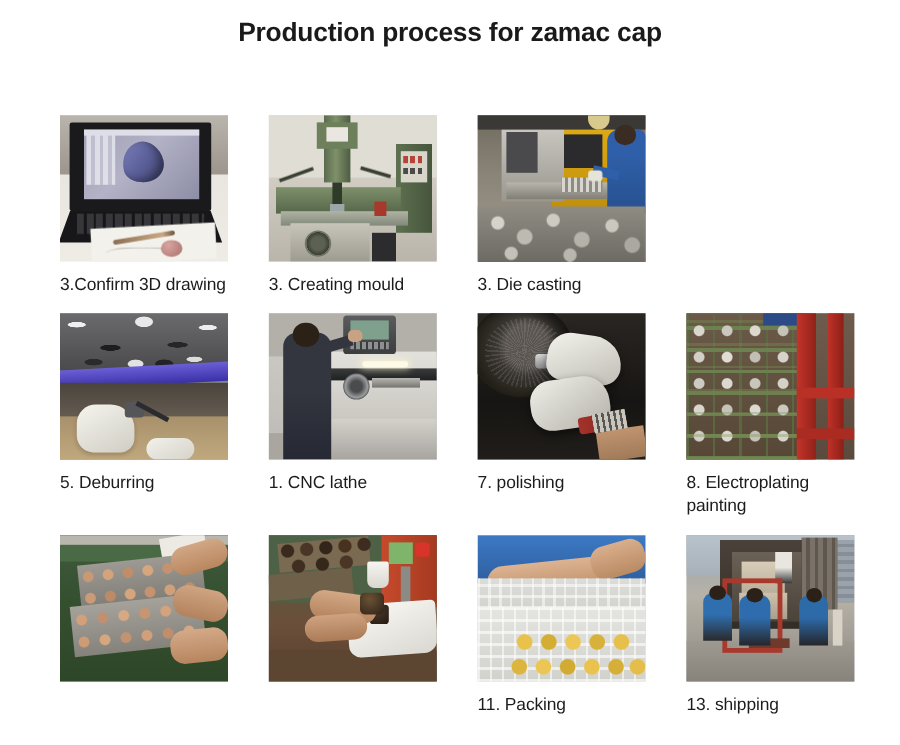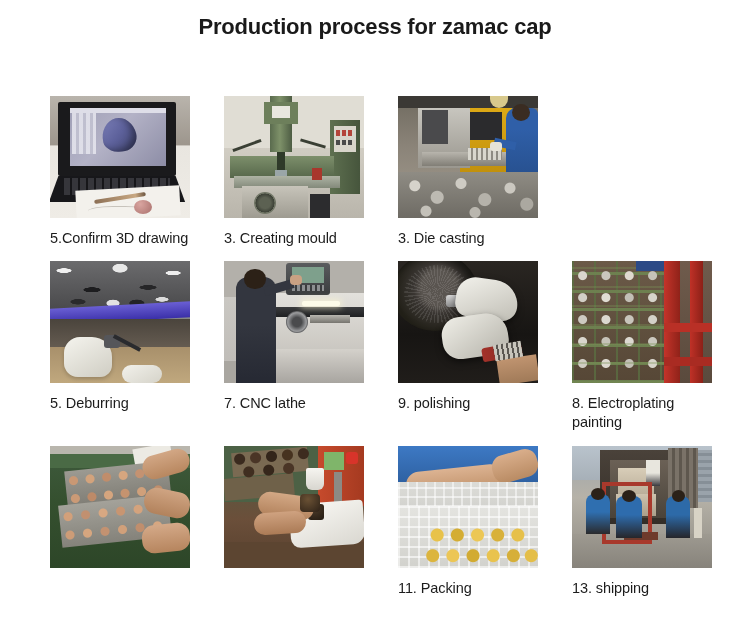--- a/index.html
+++ b/index.html
@@ -453,21 +453,21 @@
           <div class="ly blinds"></div>
         <div class="ly topbar"></div>
           <div class="ly model"></div>
         <div class="ly kbd"></div>
           <div class="ly keys"></div>
         <div class="ly paper"></div>
           <div class="ly sketch"></div>
         <div class="ly pencil"></div>
           <div class="ly cap"></div>
       </div>
-      <div class="caption">5.Confirm 3D drawing</div>
+      <div class="caption">3.Confirm 3D drawing</div>
     </div>
 
 
     <div class="cell">
       <div class="photo p3">
         <div class="ly wall"></div>
           <div class="ly cab"></div>
         <div class="ly panel"></div>
           <div class="ly pbtn"></div>
           <div class="ly pbtn2"></div>
@@ -536,35 +536,35 @@
         <div class="ly rail"></div>
           <div class="ly chuck"></div>
           <div class="ly spindle"></div>
         <div class="ly lamp6"></div>
         <div class="ly floor6"></div>
         <div class="ly worker6"></div>
           <div class="ly head6"></div>
         <div class="ly arm6"></div>
           <div class="ly hand6"></div>
       </div>
-      <div class="caption">7.  CNC lathe</div>
+      <div class="caption">1.  CNC lathe</div>
     </div>
 
     <div class="cell">
       <div class="photo p7">
         <div class="ly wheel7"></div>
           <div class="ly streak"></div>
         <div class="ly part7"></div>
         <div class="ly glovea"></div>
           <div class="ly gloveb"></div>
         <div class="ly skin"></div>
           <div class="ly cuff"></div>
           <div class="ly watch"></div>
       </div>
-      <div class="caption">9. polishing</div>
+      <div class="caption">7. polishing</div>
     </div>
 
     <div class="cell">
       <div class="photo p8">
         <div class="ly racks"></div>
           <div class="ly parts8"></div>
           <div class="ly grn"></div>
         <div class="ly blue8"></div>
         <div class="ly redf"></div>
           <div class="ly redf2"></div>

